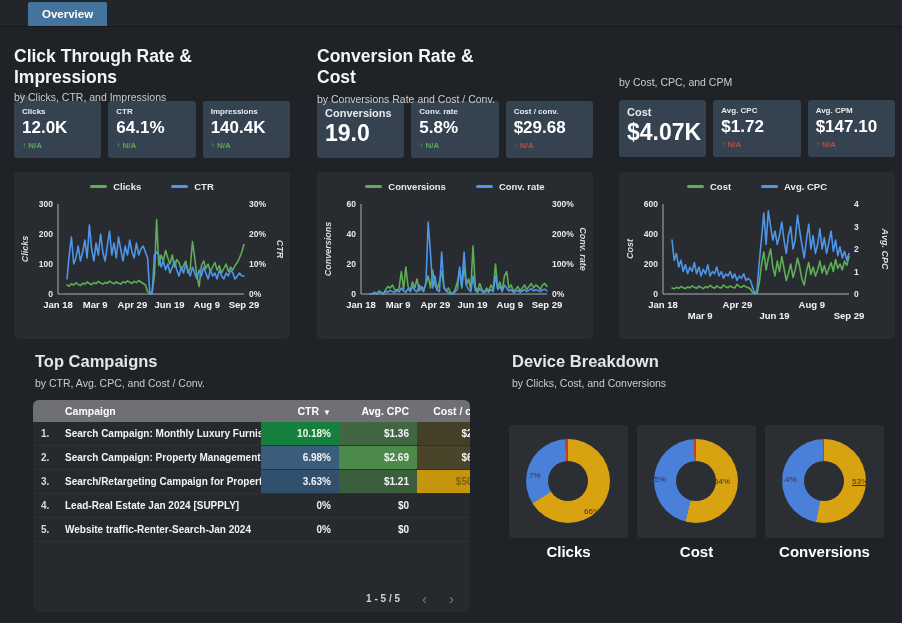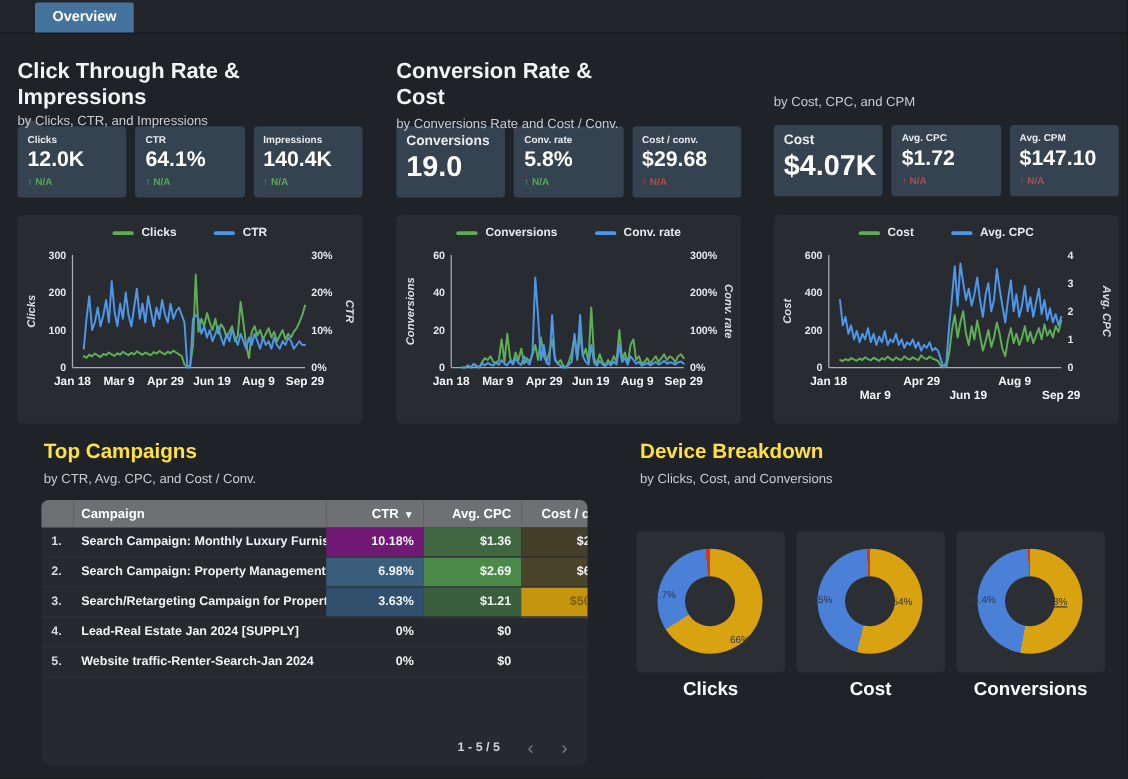--- a/index.html
+++ b/index.html
@@ -28,21 +28,21 @@
   .chart-card{position:absolute;width:276px;height:167px;background:#282B30;border-radius:4px;}
   .c1{left:14px;top:172px}.c2{left:317px;top:172px}.c3{left:619px;top:172px}
   .legend{position:absolute;left:0;top:9px;width:100%;display:flex;justify-content:center;gap:30px;}
   .legend-item{display:flex;align-items:center;gap:6px;font-size:9.5px;font-weight:bold;color:#E8EAED;}
   .sw{display:inline-block;width:17px;height:3px;border-radius:2px;}
   .chart-svg{position:absolute;left:6px;top:26px;}
   .tick{font-size:8.5px;font-weight:bold;fill:#E6E8EB;}
   .xlab{font-size:9.5px;font-weight:bold;fill:#F3F4F6;}
   .axt{font-size:9px;font-weight:bold;font-style:italic;fill:#D9DCE0;}
   
-  .sec-title{position:absolute;color:#fde047;font-size:16.5px;font-weight:bold;}
+  .sec-title{position:absolute;color:#e5e5e5;font-size:16.5px;font-weight:bold;}
   .sec-sub{position:absolute;color:#C9CCD1;font-size:10.5px;}
   .tc-title{left:35px;top:352px}.tc-sub{left:35px;top:377px}
   .db-title{left:512px;top:352px}.db-sub{left:512px;top:377px}
   .table-card{position:absolute;left:33px;top:400px;width:437px;height:212px;background:#26292D;border-radius:6px;overflow:hidden;}
   table{width:100%;border-collapse:collapse;table-layout:fixed;}
   th{background:#6F7073;color:#FFFFFF;font-size:10.5px;font-weight:bold;height:22px;padding:0;}
   th.w-name{text-align:left;padding-left:6px;}
   th.num,td.num{text-align:right;padding-right:8px;}
   td{height:23px;font-size:10px;color:#F2F3F5;border-bottom:1px solid #2E3136;padding:0;}
   td.rank{color:#D6D9DD;padding-left:8px;font-weight:bold;width:26px;}
@@ -253,21 +253,21 @@
           <th class="w-name"><span>Campaign</span></th>
           <th class="w-ctr num"><span>CTR</span><span class="sort">▼</span></th>
           <th class="w-cpc num"><span>Avg. CPC</span></th>
           <th class="w-cost num"><span>Cost / conv.</span></th>
         </tr>
       </thead>
       <tbody id="campaign-rows">
           <tr>
             <td class="rank">1.</td>
             <td class="name">Search Campaign: Monthly Luxury Furnish...</td>
-            <td class="num" style="background: #701a75; padding-left: 21px;">10.18%</td>
+            <td class="num" style="background: #15803d; padding-left: 21px;">10.18%</td>
             <td class="num" style="background: rgb(64, 103, 65);">$1.36</td>
             <td class="num" style="background: rgb(68, 63, 41);">$20.58</td>
           </tr>
           <tr>
             <td class="rank">2.</td>
             <td class="name">Search Campaign: Property Management</td>
             <td class="num" style="background: rgb(58, 93, 124);">6.98%</td>
             <td class="num" style="background: rgb(76, 138, 73);">$2.69</td>
             <td class="num" style="background: rgb(74, 68, 43);">$60.69</td>
           </tr>
@@ -311,21 +311,21 @@
       </div>
   </div>
   <div class="donut-card d1">
     <div class="donut" id="donut-1" style="background: conic-gradient(rgb(217, 162, 16) 0%, rgb(217, 162, 16) 54%, rgb(74, 128, 216) 54%, rgb(74, 128, 216) 99%, rgb(198, 59, 44) 99%, rgb(198, 59, 44) 100%);">
         <div class="donut-label" style="left: 60px; top: 38px;">54%</div>
         <div class="donut-label" style="left: -4px; top: 36px;">45%</div>
       </div>
   </div>
   <div class="donut-card d2">
     <div class="donut" id="donut-2" style="background: conic-gradient(rgb(217, 162, 16) 0%, rgb(217, 162, 16) 53%, rgb(74, 128, 216) 53%, rgb(74, 128, 216) 99.4%, rgb(198, 59, 44) 99.4%, rgb(198, 59, 44) 100%);">
-        <div class="donut-label" style="left: 56px; top: 38px; text-decoration: underline;">53%</div>
+        <div class="donut-label" style="left: 70px; top: 38px; text-decoration: underline;">53%</div>
         <div class="donut-label" style="left: -8px; top: 36px;">46.4%</div>
       </div>
   </div>
   <div class="donut-title dt0">Clicks</div>
   <div class="donut-title dt1">Cost</div>
   <div class="donut-title dt2">Conversions</div>
 
 </div>
 
 </body></html>

